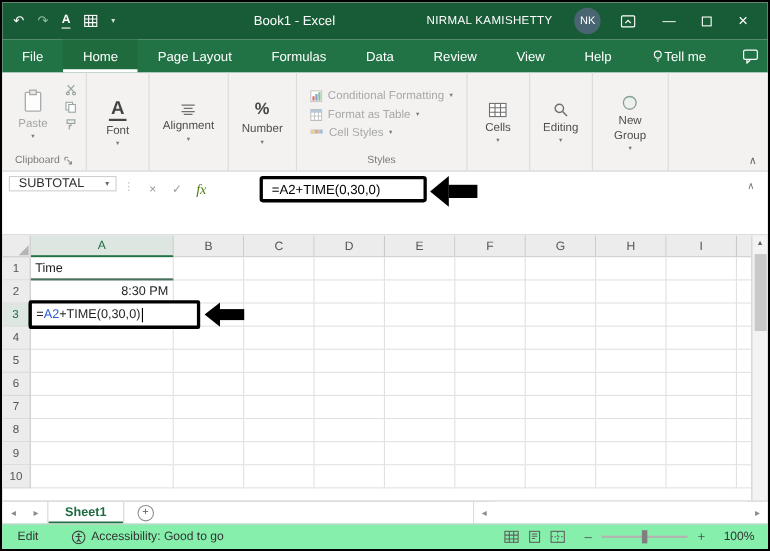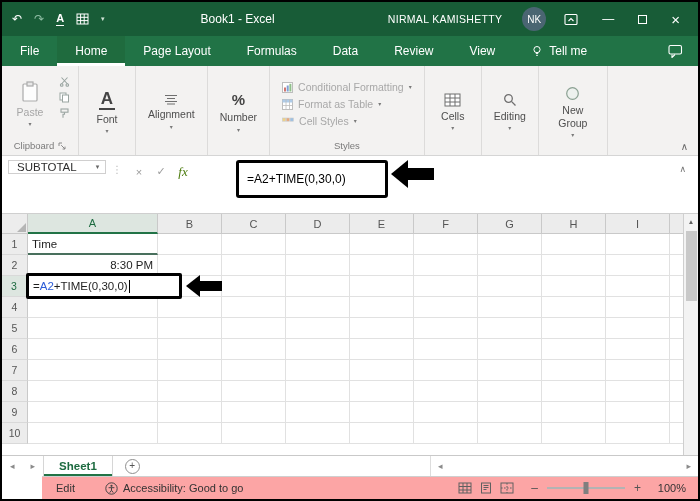--- a/index.html
+++ b/index.html
@@ -7,34 +7,34 @@
   .window { width:700px; height:501px; border:2px solid #000; background:#fff;
             display:flex; flex-direction:column; overflow:hidden; }
 
   
   .titlebar { flex:0 0 34px; background:#185c37; color:#fff; display:flex; align-items:center; }
   .qat { display:flex; align-items:center; gap:12px; padding:0 10px; font-size:12px; }
   .qat-redo { color:#8fbda4; }
   .qat-underline { font-weight:bold; font-size:11px; border-bottom:1.5px solid #fff; line-height:1.1; }
   .qat .svgicon { display:flex; align-items:center; }
   .qat-caret { font-size:7px; color:#cfe3d6; }
-  .tb-title { font-size:12px; margin-left:86px; white-space:nowrap; }
+  .tb-title { font-size:12px; margin-left:116px; white-space:nowrap; }
   .tb-spacer { flex:1; }
   .tb-user { font-size:10.5px; letter-spacing:.3px; margin-right:20px; white-space:nowrap; }
   .avatar { width:24px; height:24px; border-radius:50%; background:#4a6572; display:flex;
             align-items:center; justify-content:center; font-size:10px; margin-right:18px; }
   .win-controls { display:flex; align-items:center; gap:24px; padding-right:18px; font-size:12px; }
   .maxbox { width:9px; height:9px; border:1.3px solid #fff; display:inline-block; }
   .wc { display:flex; align-items:center; }
 
   
   .tabbar { flex:0 0 30px; background:#217346; color:#fff; display:flex; align-items:stretch; font-size:12px; }
   .tab { display:flex; align-items:center; padding:0 18px; white-space:nowrap; }
   .tab.active { background:#1f6b3e; box-shadow: inset 0 -3px 0 #fff; }
-  .tab.tellme { gap:6px; }
+  .tab.tellme { gap:0; }
   .tab-comment { margin-left:auto; display:flex; align-items:center; padding:0 15px; }
 
   
   .ribbon { flex:0 0 90px; background:#f3f2f1; display:flex; position:relative; border-bottom:1px solid #d5d5d5; }
   .group { display:flex; flex-direction:column; border-right:1px solid #dcdbda; }
   .gc { flex:1; display:flex; align-items:stretch; padding:3px 4px 0; }
   .gcap { flex:0 0 16px; display:flex; align-items:center; justify-content:center; gap:4px;
           font-size:9.5px; color:#7a7a7a; padding-bottom:3px; }
   .bigbtn { display:flex; flex-direction:column; align-items:center; justify-content:center;
             gap:3px; padding:2px 8px; font-size:10.5px; color:#4e4e4e; min-width:48px; }
@@ -53,21 +53,21 @@
   .formulabar { flex:0 0 58px; background:#fff; display:flex; align-items:flex-start;
                 padding:4px 6px 0; border-bottom:1px solid #cfcfcf; }
   .namebox { width:98px; height:14px; border:1px solid #d0cfcf; display:flex; align-items:center;
              font-size:11.5px; color:#2d2d2d; }
   .namebox .nb-val { flex:1; padding-left:8px; }
   .nb-caret { width:15px; font-size:7px; color:#666; text-align:center; }
   .fb-dots { color:#b9b9b9; font-size:10px; padding:4px 6px 0; }
   .fbtn { height:23px; width:22px; display:flex; align-items:center; justify-content:center;
           color:#9b9b9b; font-size:11px; }
   .fbtn.fx { font-family:"Liberation Serif", serif; font-style:italic; color:#4d7c0f; font-size:13px; }
-  .fb-highlight { margin-left:42px; height:38px; border:3px solid #000; border-radius:3px;
+  .fb-highlight { margin-left:42px; height:24px; border:3px solid #000; border-radius:3px;
                   display:flex; align-items:center; padding:0 8px; min-width:152px; font-size:12px; color:#000; }
   .fb-up { margin-left:auto; font-size:9px; color:#777; padding:4px 6px 0 0; }
 
   
   .arrow { display:flex; align-items:center; }
   .arrow .head { width:0; height:0; }
   .arrow-lg { margin-left:3px; }
   .arrow-lg .head { border-top:14px solid transparent; border-bottom:14px solid transparent; border-right:17px solid #000; }
   .arrow-lg .tail { width:26px; height:12px; background:#000; }
   .arrow-sm .head { border-top:11px solid transparent; border-bottom:11px solid transparent; border-right:14px solid #000; }
@@ -114,22 +114,22 @@
                font-size:11.5px; border-left:1px solid #d6d6d6; border-right:1px solid #d6d6d6;
                box-shadow: inset 0 -2px 0 #217346; }
   .add-sheet { width:15px; height:15px; border:1px solid #8f8f8f; border-radius:50%; align-self:center;
                margin-left:12px; display:flex; align-items:center; justify-content:center;
                font-size:10px; color:#555; line-height:1; }
   .hscroll { margin-left:auto; width:268px; display:flex; align-items:center; border-left:1px solid #ddd; }
   .hs-btn { padding:0 7px; color:#8b8b8b; font-size:9px; }
   .hs-track { flex:1; height:100%; background:#fff; }
 
   
-  .statusbar { flex:0 0 23px; background:#fca5a5; border-top:1px solid #cfcfcf; display:flex;
-               align-items:center; font-size:11px; color:#333;margin-left:40px; }
+  .statusbar { flex:0 0 23px; background:#86efac; border-top:1px solid #cfcfcf; display:flex;
+               align-items:center; font-size:11px; color:#333; }
   .sb-mode { padding:0 14px; }
   .access { display:flex; align-items:center; gap:5px; margin-left:16px; }
   .sb-right { margin-left:auto; display:flex; align-items:center; gap:9px; padding-right:12px; }
   .viewicons { display:flex; align-items:center; gap:7px; margin-right:8px; }
   .zoom-minus, .zoom-plus { color:#555; font-size:12px; }
   .zoom-track { width:78px; height:2px; background:#b3b3b3; position:relative; }
   .zoom-thumb { position:absolute; left:50%; top:-5px; width:5px; height:12px; background:#7f7f7f;
                 transform:translateX(-50%); }
   .zoom-pct { width:36px; text-align:right; }
   svg { display:block; }
@@ -172,20 +172,21 @@
   </div>
 
   <div class="tabbar">
     <div class="tab">File</div>
     <div class="tab active">Home</div>
     <div class="tab">Page Layout</div>
     <div class="tab">Formulas</div>
     <div class="tab">Data</div>
     <div class="tab">Review</div>
     <div class="tab">View</div>
+    <div class="tab">Help</div>
     <div class="tab tellme">
       <span>
         <svg width="12" height="13" viewBox="0 0 12 13" fill="none" stroke="#fff" stroke-width="1">
           <circle cx="6" cy="4.6" r="3.1"></circle>
             <path d="M4.8,8.6 h2.4 M5.2,10.4 h1.6"></path>
         </svg>
       </span>
       <span>Tell me</span>
     </div>
     <div class="tab-comment">

